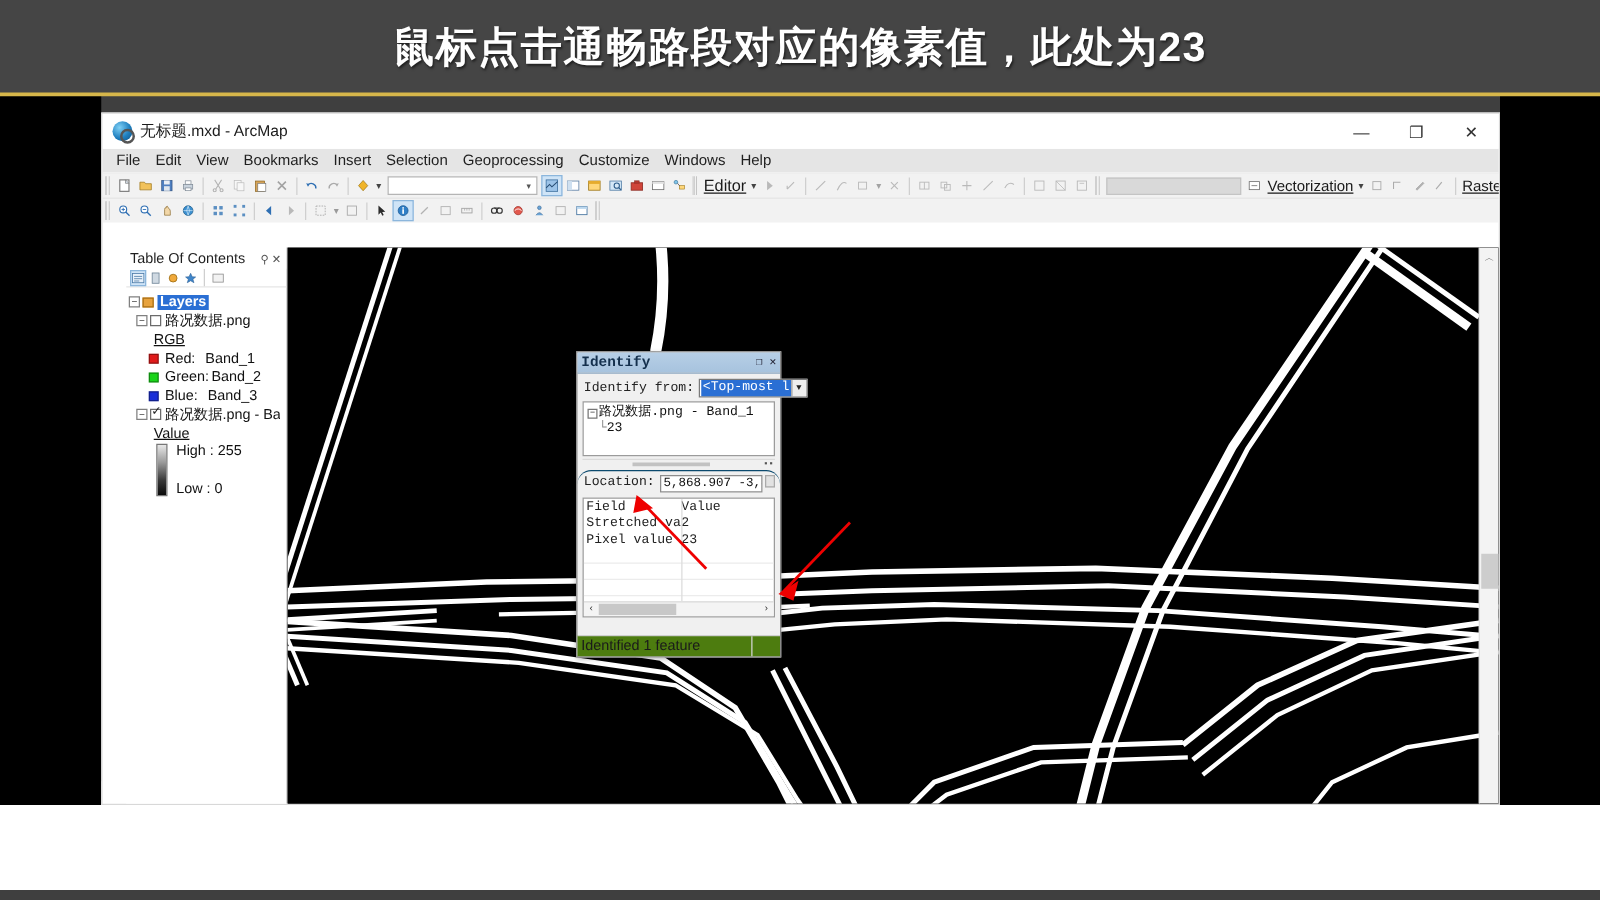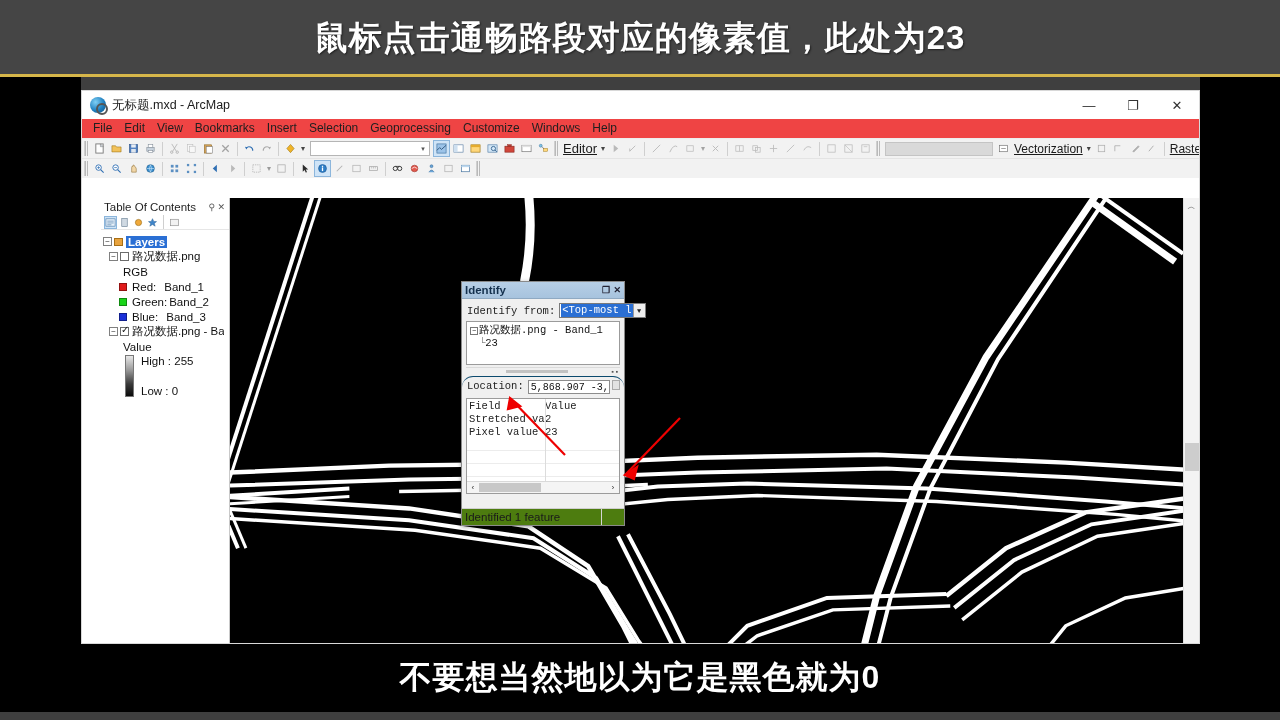--- a/index.html
+++ b/index.html
@@ -87,21 +87,21 @@
   .title-text { font-size: 12.5px; color: #1b1b1b; }
   .win-btns { position: absolute; right: 0; top: 0; height: 28px; display: flex; }
   .win-btn {
     width: 44px; height: 28px;
     display: flex; align-items: center; justify-content: center;
     font-size: 13px; color: #333;
   }
 
   
   .menubar {
-    height: 19px; background: #ef4444;
+    height: 19px; background: #e5e5e5;
     display: flex; align-items: center; padding-left: 5px;
     font-size: 12px; color: #1f1f1f;
   }
   .menu-item { padding: 0 6px; line-height: 19px; cursor: default; white-space: nowrap; }
 
   
   .toolrow {
     height: 20px; background: #f2f2f2;
     display: flex; align-items: center;
     border-top: 1px solid #e4e4e4;
@@ -183,21 +183,21 @@
     content: "✓"; position: absolute; left: 0px; top: -4px;
     font-size: 10px; color: #1b1b1b; line-height: 11px;
   }
   .layergrp {
     width: 9px; height: 8px; margin-right: 3px; flex:none;
     background: #e8a33d; border: 1px solid #a86f16;
   }
   .selname { background: #2a6fd4; color: #fff; padding: 0 2px; font-weight: 600;}
   .ind1 { padding-left: 6px; }
   .ind2 { padding-left: 16px; }
-  .ind3 { padding-left: 20px; }
+  .ind3 { padding-left: 20px; text-decoration: underline; }
   .swatch { width: 8px; height: 8px; margin-right: 5px; flex: none; border:1px solid rgba(0,0,0,.35); }
   .ramp {
     width: 9px; height: 42px; flex: none;
     background: linear-gradient(to bottom, #e8e8e8 0%, #9a9a9a 35%, #3a3a3a 70%, #0a0a0a 100%);
     border: 1px solid #777;
     position: absolute; left: 22px; top: 0;
   }
   .ramp-wrap { position: relative; height: 46px; margin-top: 1px; }
   .ramp-lbl { position: absolute; left: 38px; font-size: 11.5px; color: #111; }
 
@@ -224,21 +224,21 @@
     width: 164px; height: 245px;
     background: #f0f0f0;
     border: 1px solid #8a8a8a;
     box-shadow: 0 1px 4px rgba(0,0,0,.35);
     font-family: "Liberation Mono", monospace;
     z-index: 30;
   }
   .idf-title {
     height: 17px; background: linear-gradient(to bottom, #b7cfe6 0%, #a7c3de 100%);
     display: flex; align-items: center; padding: 0 3px;
-    font-family: Liberation Sans, sans-serif;
+    font-family: Liberation Mono, monospace;
     font-size: 11.5px; font-weight: bold; color: #14304d;
     border-bottom: 1px solid #8fa9c2;
     position: relative;
   }
   .idf-title .tb { position: absolute; font-size: 9px; color:#223; }
   .idf-row {
     display: flex; align-items: center; padding: 4px 4px 3px 5px;
     font-size: 10.5px; color: #222;
   }
   .idf-row .lab { white-space: nowrap; }
@@ -941,18 +941,15 @@
         </div>
 
         <div class="idf-status">
           <span>Identified 1 feature</span>
           <span class="seg"></span>
         </div>
       </div>
     </div>
   </div>
 
-  <div class="slide-bottom">
-    <div class="slide-caption">不要想当然地以为它是黑色就为0</div>
-  </div>
   <div class="slide-footer-bar"></div>
 
 </div>
 
 </body></html>

